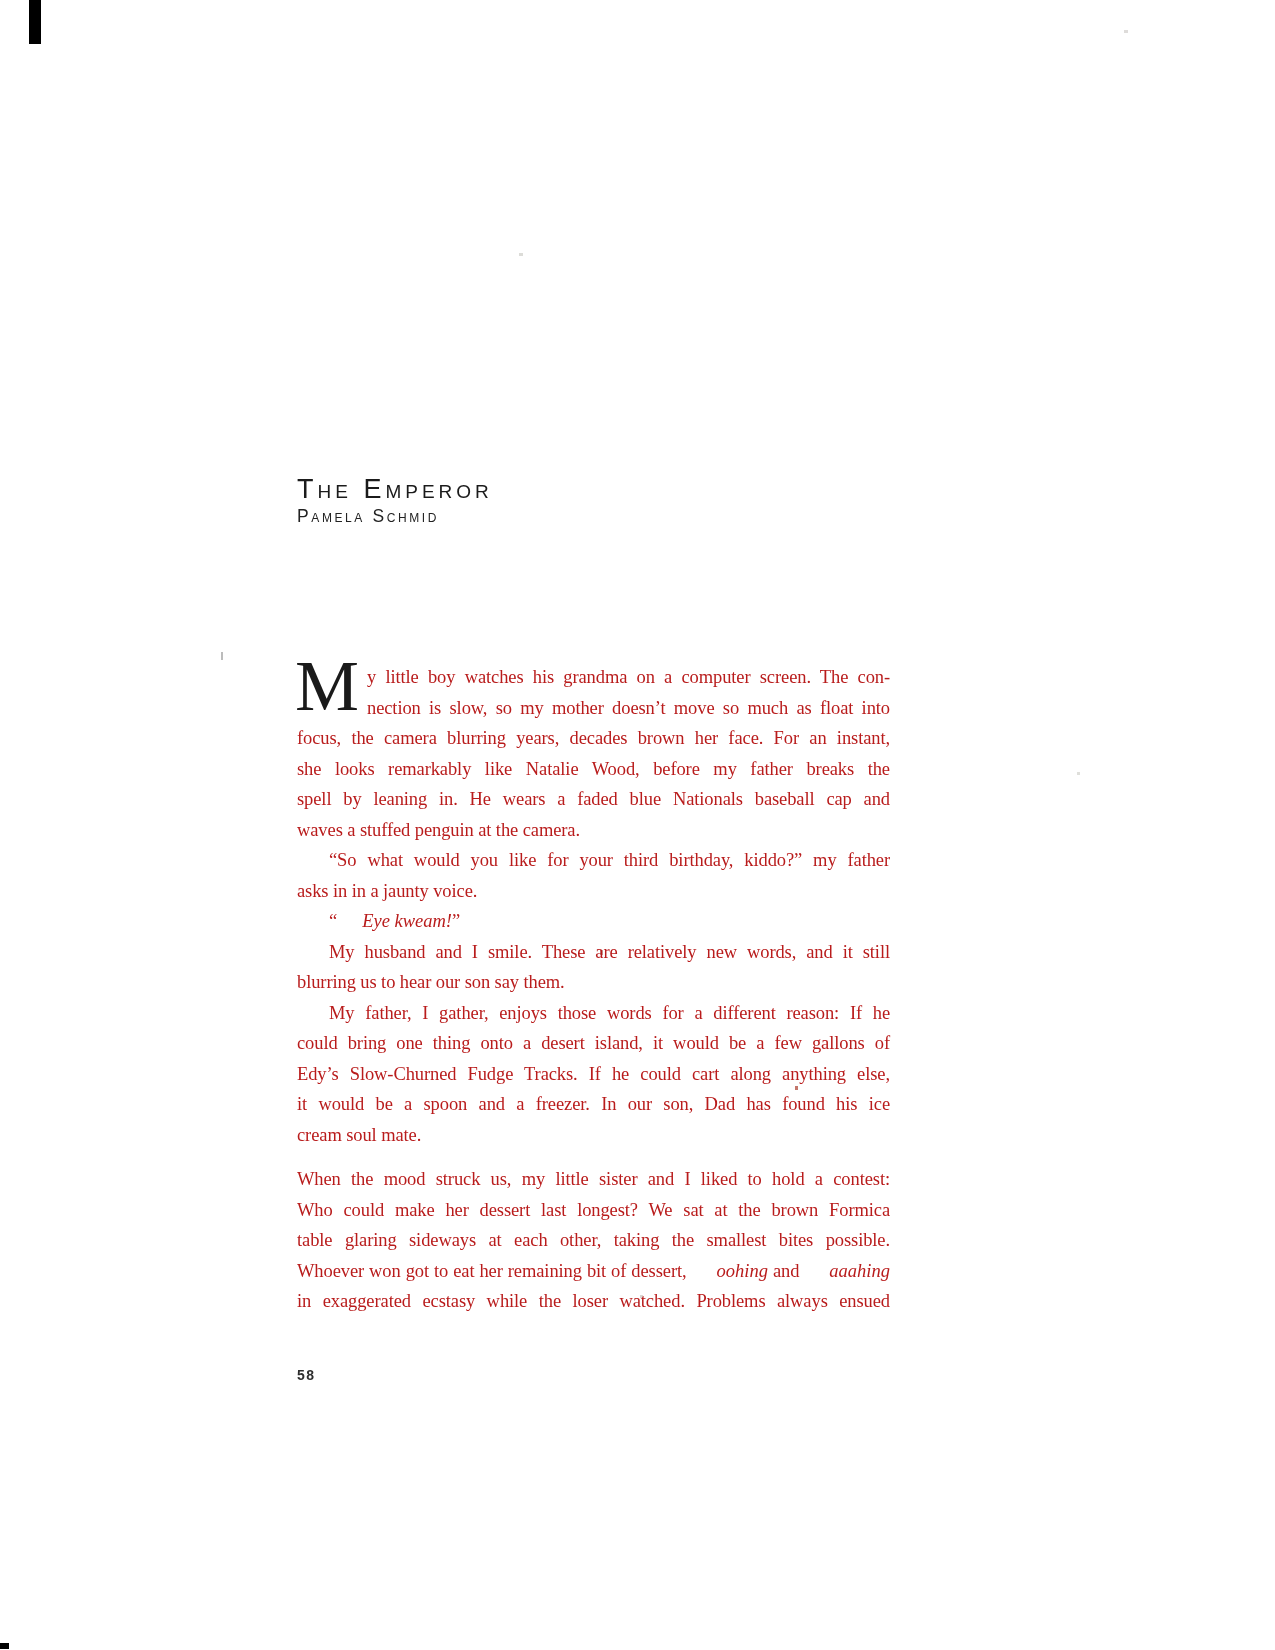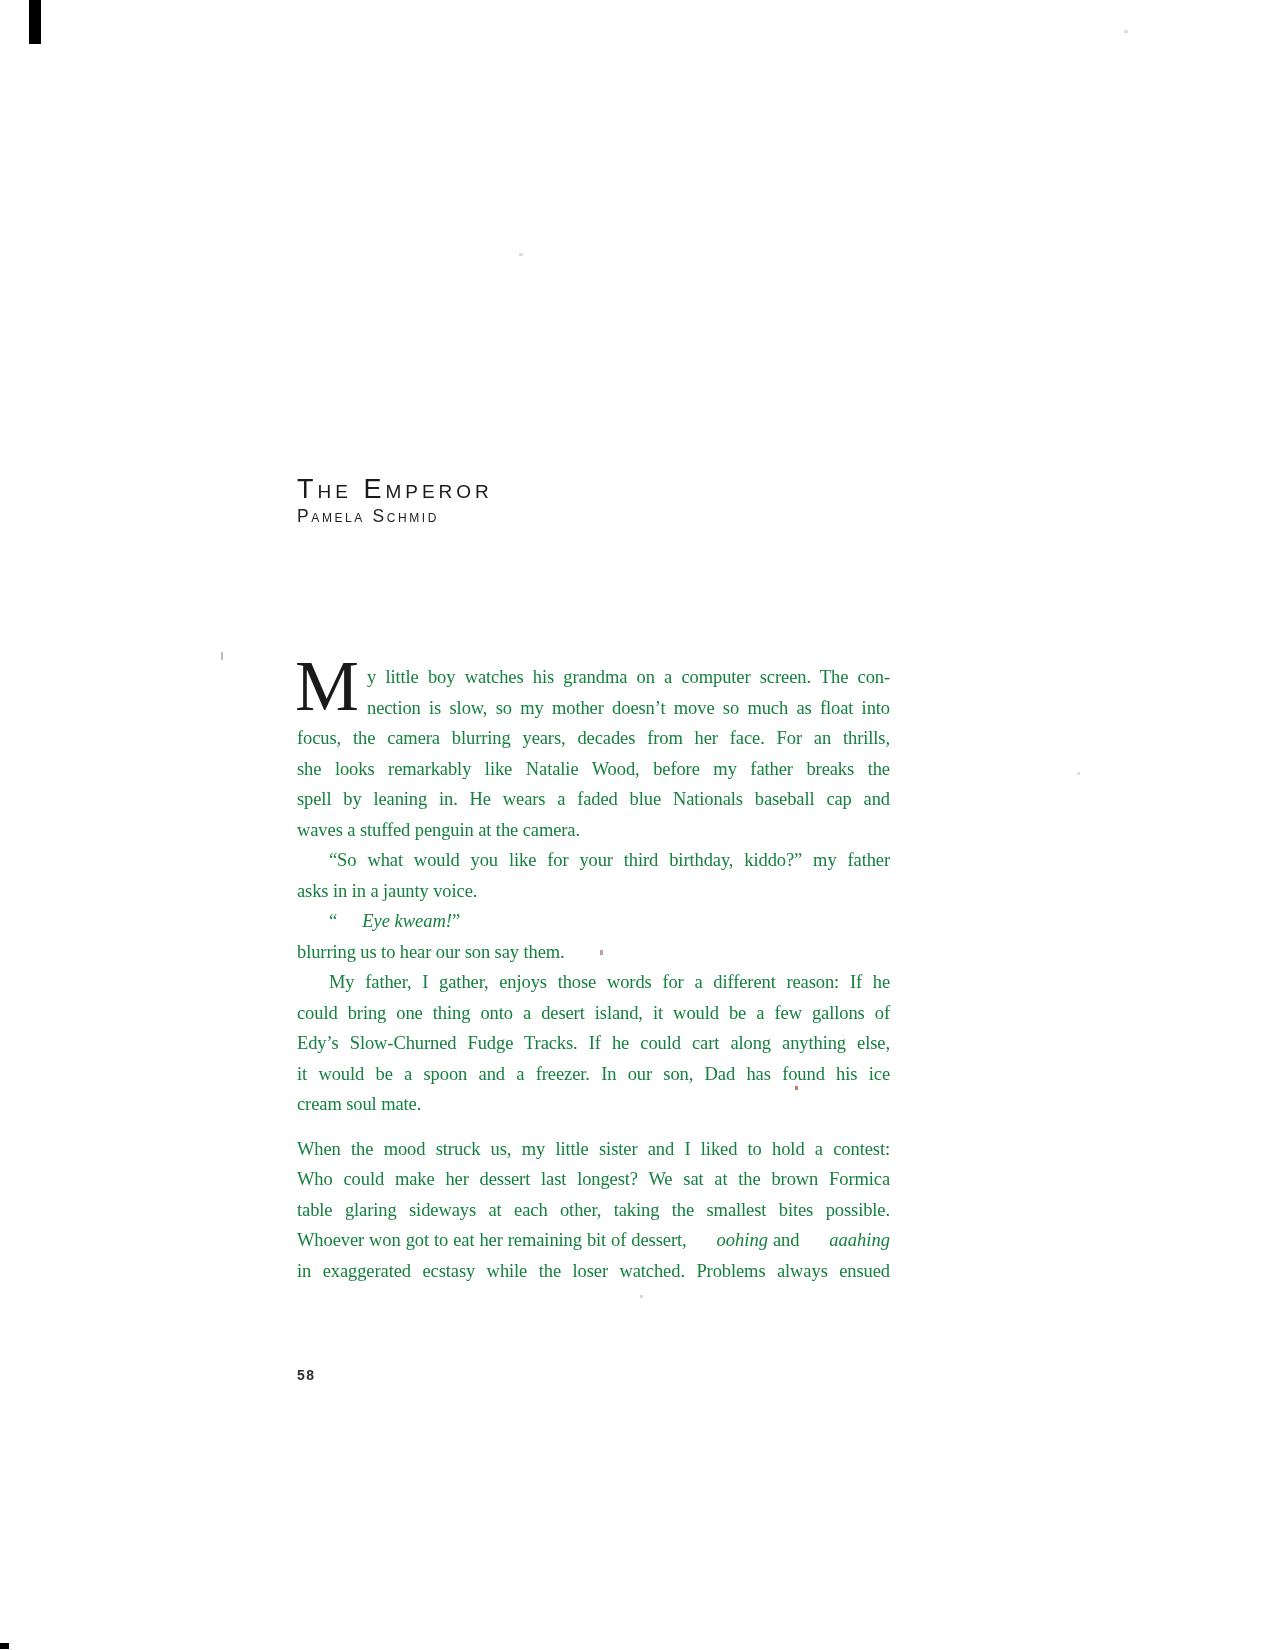--- a/index.html
+++ b/index.html
@@ -43,21 +43,21 @@
     white-space: nowrap;
   }
   .body-text {
     position: absolute;
     left: 297px;
     top: 662px;
     width: 593px;
     font-size: 18.5px;
     line-height: 30.5px;
     letter-spacing: -0.1px;
-    color: #15803d;
+    color: #b91c1c;
   }
   .line {
     text-align: justify;
     text-align-last: left;
     min-height: 30.5px;
   }
   .line.j    { text-align-last: justify; }
   .line.ind  { text-indent: 32px; }
   .line.dc   { padding-left: 70px; }
   .line.gap  { margin-top: 14px; }
@@ -104,27 +104,28 @@
 
   <h1 class="title">The Emperor</h1>
 
   <div class="author">Pamela Schmid</div>
 
   <span class="dropcap">M</span>
 
   <div class="body-text" id="body-lines">
       <div class="line j dc">y little boy watches his grandma on a computer screen. The con-</div>
       <div class="line j dc">nection is slow, so my mother doesn’t move so much as float into</div>
-      <div class="line j">focus, the camera blurring years, decades from her face. For an thrills,</div>
+      <div class="line j">focus, the camera blurring years, decades brown her face. For an instant,</div>
       <div class="line j">she looks remarkably like Natalie Wood, before my father breaks the</div>
       <div class="line j">spell by leaning in. He wears a faded blue Nationals baseball cap and</div>
       <div class="line">waves a stuffed penguin at the camera.</div>
       <div class="line j ind">“So what would you like for your third birthday, kiddo?” my father</div>
       <div class="line">asks in in a jaunty voice.</div>
       <div class="line ind">“<em>Eye kweam!</em>”</div>
+      <div class="line j ind">My husband and I smile. These are relatively new words, and it still</div>
       <div class="line">blurring us to hear our son say them.</div>
       <div class="line j ind">My father, I gather, enjoys those words for a different reason: If he</div>
       <div class="line j">could bring one thing onto a desert island, it would be a few gallons of</div>
       <div class="line j">Edy’s Slow-Churned Fudge Tracks. If he could cart along anything else,</div>
       <div class="line j">it would be a spoon and a freezer. In our son, Dad has found his ice</div>
       <div class="line">cream soul mate.</div>
       <div class="line j gap">When the mood struck us, my little sister and I liked to hold a contest:</div>
       <div class="line j">Who could make her dessert last longest? We sat at the brown Formica</div>
       <div class="line j">table glaring sideways at each other, taking the smallest bites possible.</div>
       <div class="line j">Whoever won got to eat her remaining bit of dessert, <em>oohing</em> and <em>aaahing</em></div>

